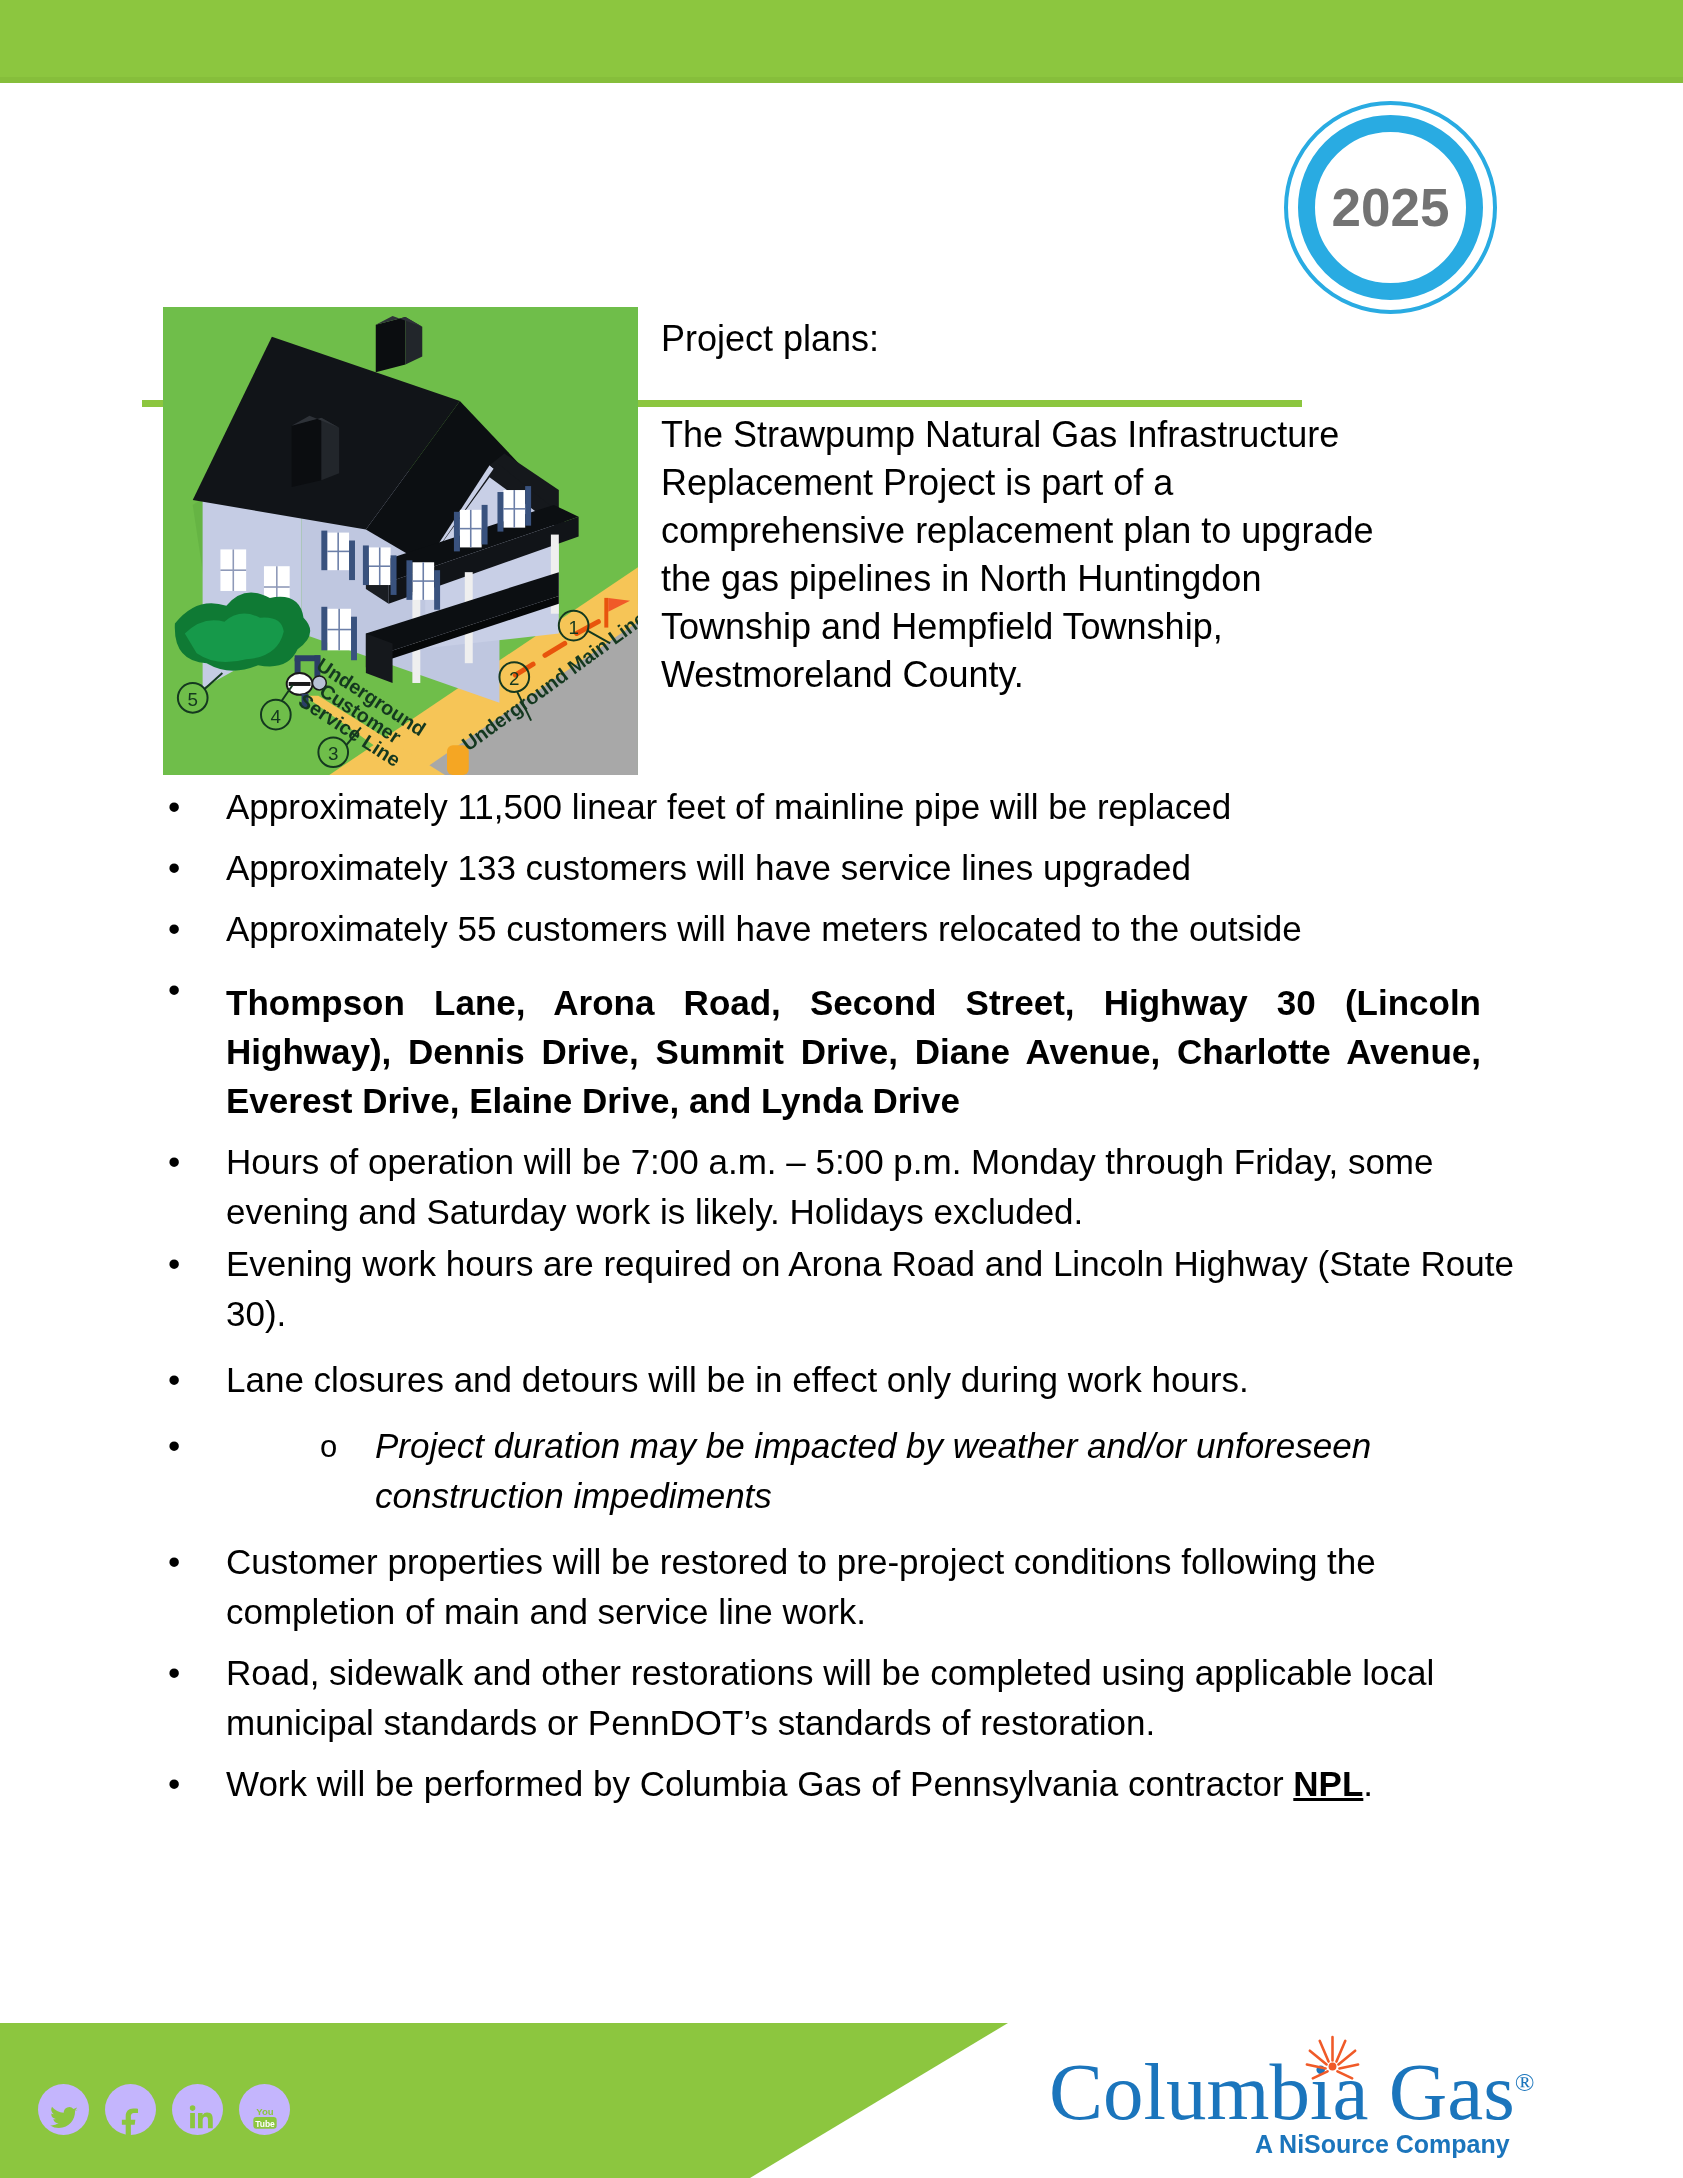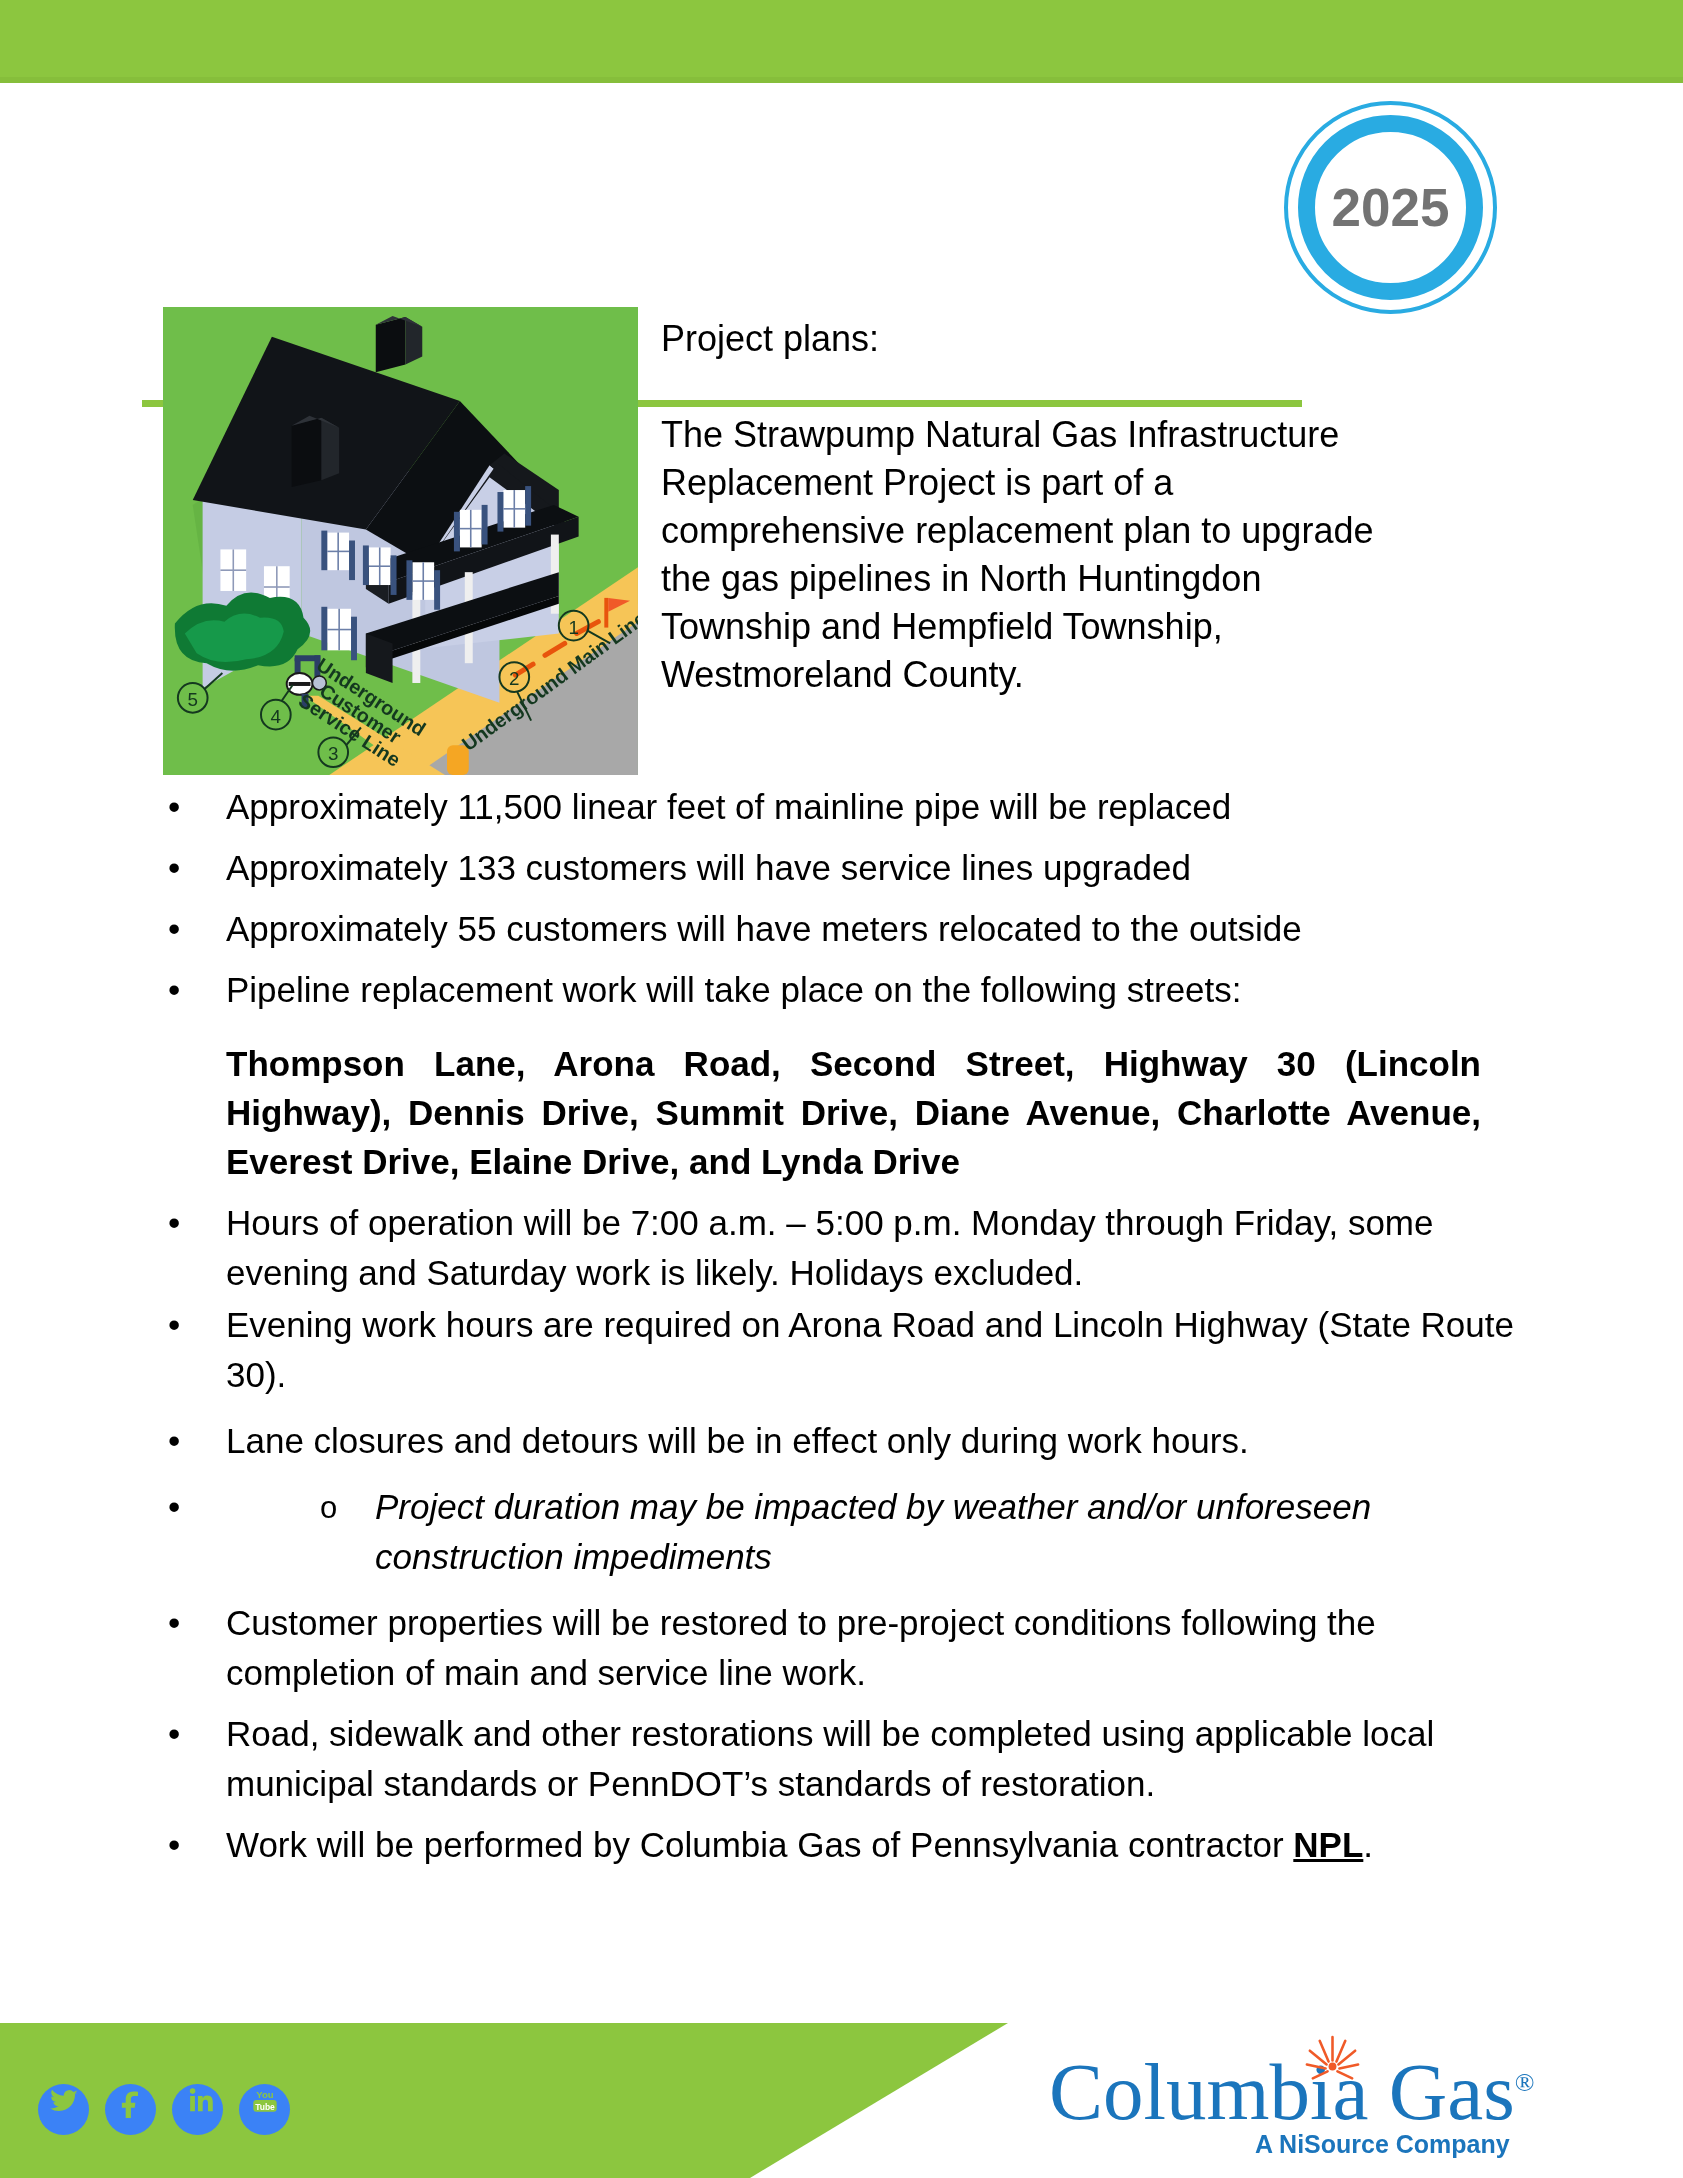--- a/index.html
+++ b/index.html
@@ -77,22 +77,22 @@
 
   
   .footer { position:absolute; left:0; top:2023px; width:1683px; height:155px; }
   .footer-green {
     position:absolute; left:0; top:0; width:1683px; height:155px;
     background:#8CC63F;
     clip-path: polygon(0 0, 1008px 0, 750px 155px, 0 155px);
   }
   .social { position:absolute; left:38px; top:2084px; display:flex; gap:16px; }
   .social .icon {
-    width:51px; height:51px; border-radius:50%; background:#3b82f6;
-    display:flex; align-items:flex-start; justify-content:center;
+    width:51px; height:51px; border-radius:50%; background:#c4b5fd;
+    display:flex; align-items:flex-end; justify-content:center;
   }
   .social .icon svg { display:block; }
 
   .logo { position:absolute; left:1049px; top:2035px; width:564px; height:134px; }
   .logo .brand {
     position:absolute; left:0; top:0; width:564px;
     font-family:"Liberation Serif", serif; font-size:81px; line-height:95px;
     color:#1B75BC; letter-spacing:0px; white-space:nowrap;
   }
   .logo .reg { font-size:26px; vertical-align:super; }
@@ -305,21 +305,20 @@
       <span>Approximately 133 customers will have service lines upgraded</span>
     </div>
 
     <div class="bullet b-gap-sm">
       <span class="marker">•</span>
       <span>Approximately 55 customers will have meters relocated to the outside</span>
     </div>
 
     <div class="bullet b-gap-sm">
       <span class="marker">•</span>
-      <span>Pipeline replacement work will take place on the following streets:</span>
     </div>
 
     <div class="streets">Thompson Lane, Arona Road, Second Street, Highway 30 (Lincoln Highway), Dennis Drive, Summit Drive, Diane Avenue, Charlotte Avenue, Everest Drive, Elaine Drive, and Lynda Drive</div>
 
     <div class="bullet">
       <span class="marker">•</span>
       <span>Hours of operation will be 7:00 a.m. – 5:00 p.m. Monday through Friday, some evening and Saturday work is likely.  Holidays excluded.</span>
     </div>
 
     <div class="bullet b-gap-xs">

